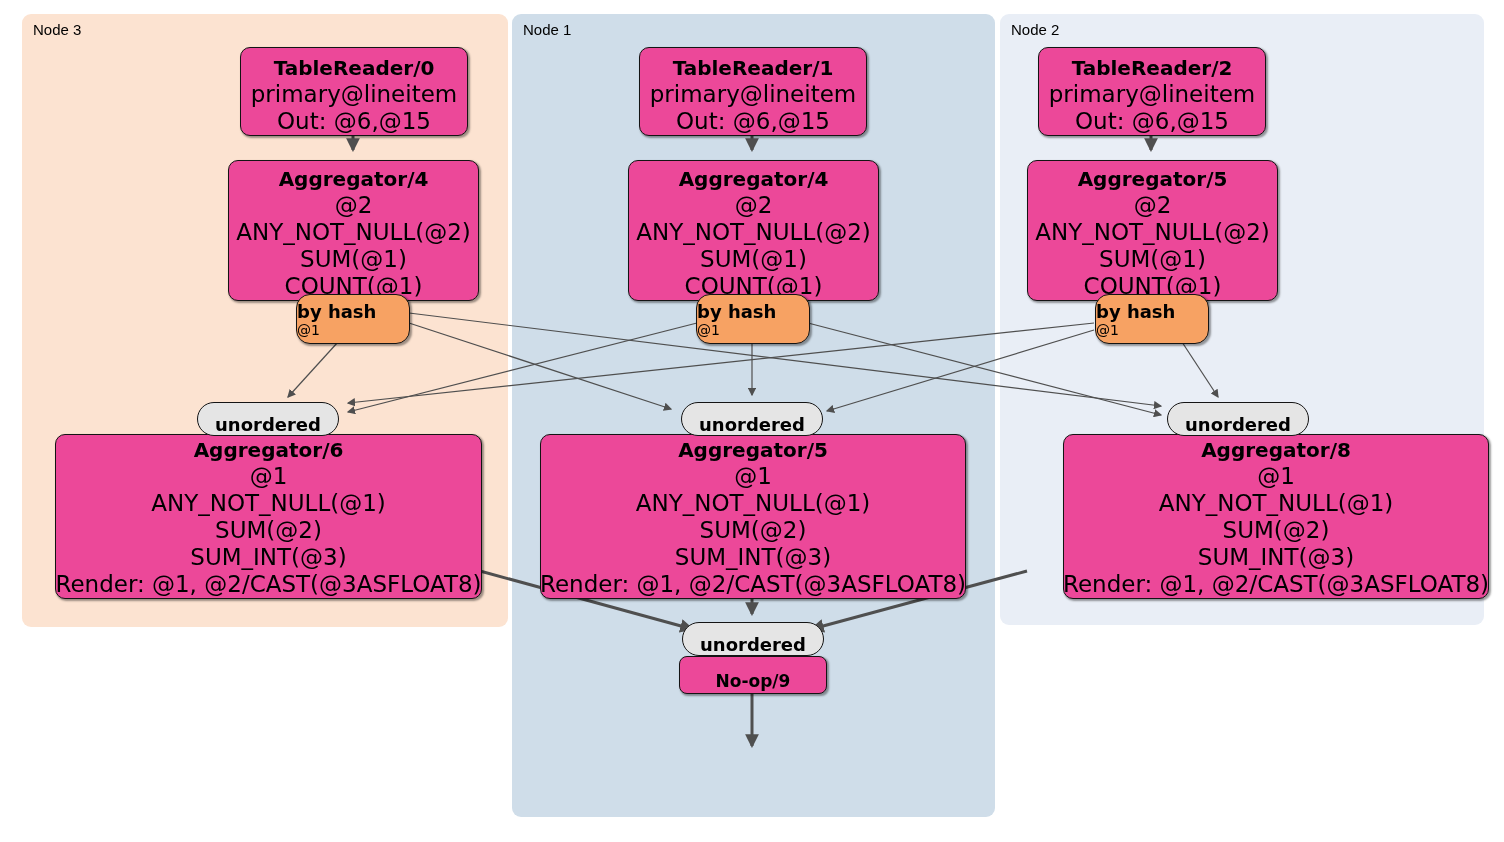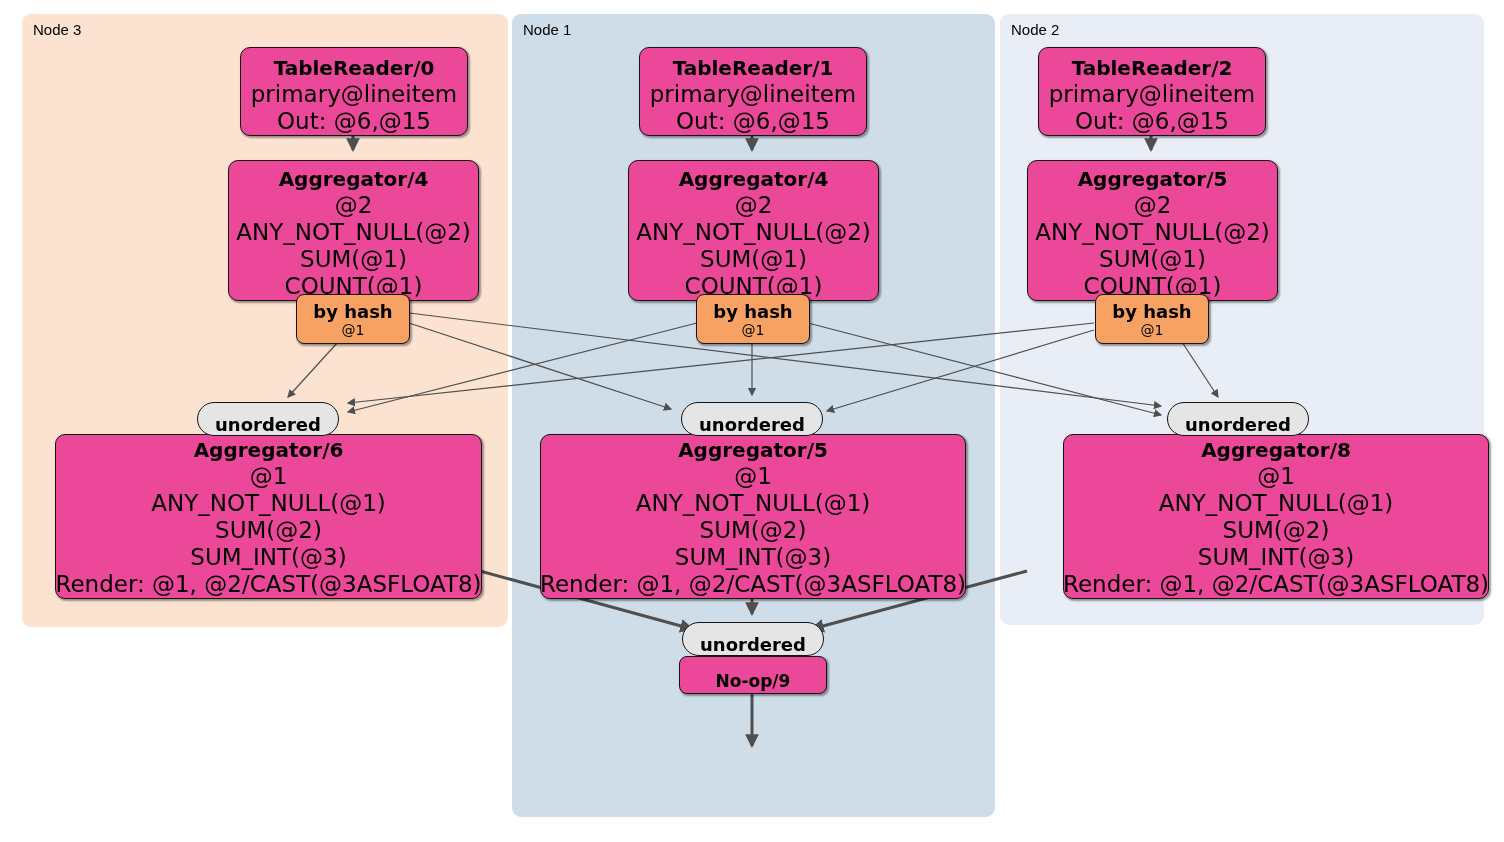--- a/index.html
+++ b/index.html
@@ -13,23 +13,23 @@
   .edges{position:absolute;left:0;top:0;z-index:2;pointer-events:none;}
 
   .pbox{position:absolute;background:#ec4899;border:1.5px solid #141414;border-radius:10px;
         box-shadow:1.5px 1.5px 2px rgba(0,0,0,.38);
         display:flex;flex-direction:column;align-items:center;justify-content:flex-end;
         text-align:center;z-index:3;}
   .pbox .t{font-weight:bold;font-size:20px;line-height:26px;white-space:nowrap;}
   .pbox .l{font-size:23px;line-height:27px;white-space:nowrap;}
   .pbox .t-big{font-weight:bold;font-size:17px;line-height:24px;white-space:nowrap;}
 
-  .router{position:absolute;background:#f7a263;border:1.5px solid #141414;border-radius:8px;
+  .router{position:absolute;background:#f7a263;border:1.5px solid #141414;border-radius:14px;
           box-shadow:1.5px 1.5px 2px rgba(0,0,0,.38);
-          display:flex;flex-direction:column;align-items:center;justify-content:center;
+          display:flex;flex-direction:column;align-items:flex-start;justify-content:center;
           text-align:center;z-index:4;}
   .router .t{font-weight:bold;font-size:18px;line-height:21px;}
   .router .d{font-size:14px;line-height:16px;}
 
   .sync{position:absolute;background:#e5e5e5;border:1.5px solid #141414;border-radius:17px;
         display:flex;align-items:flex-end;justify-content:center;
         font-weight:bold;font-size:18px;z-index:4;}
 </style>
 </head>
 <body>

